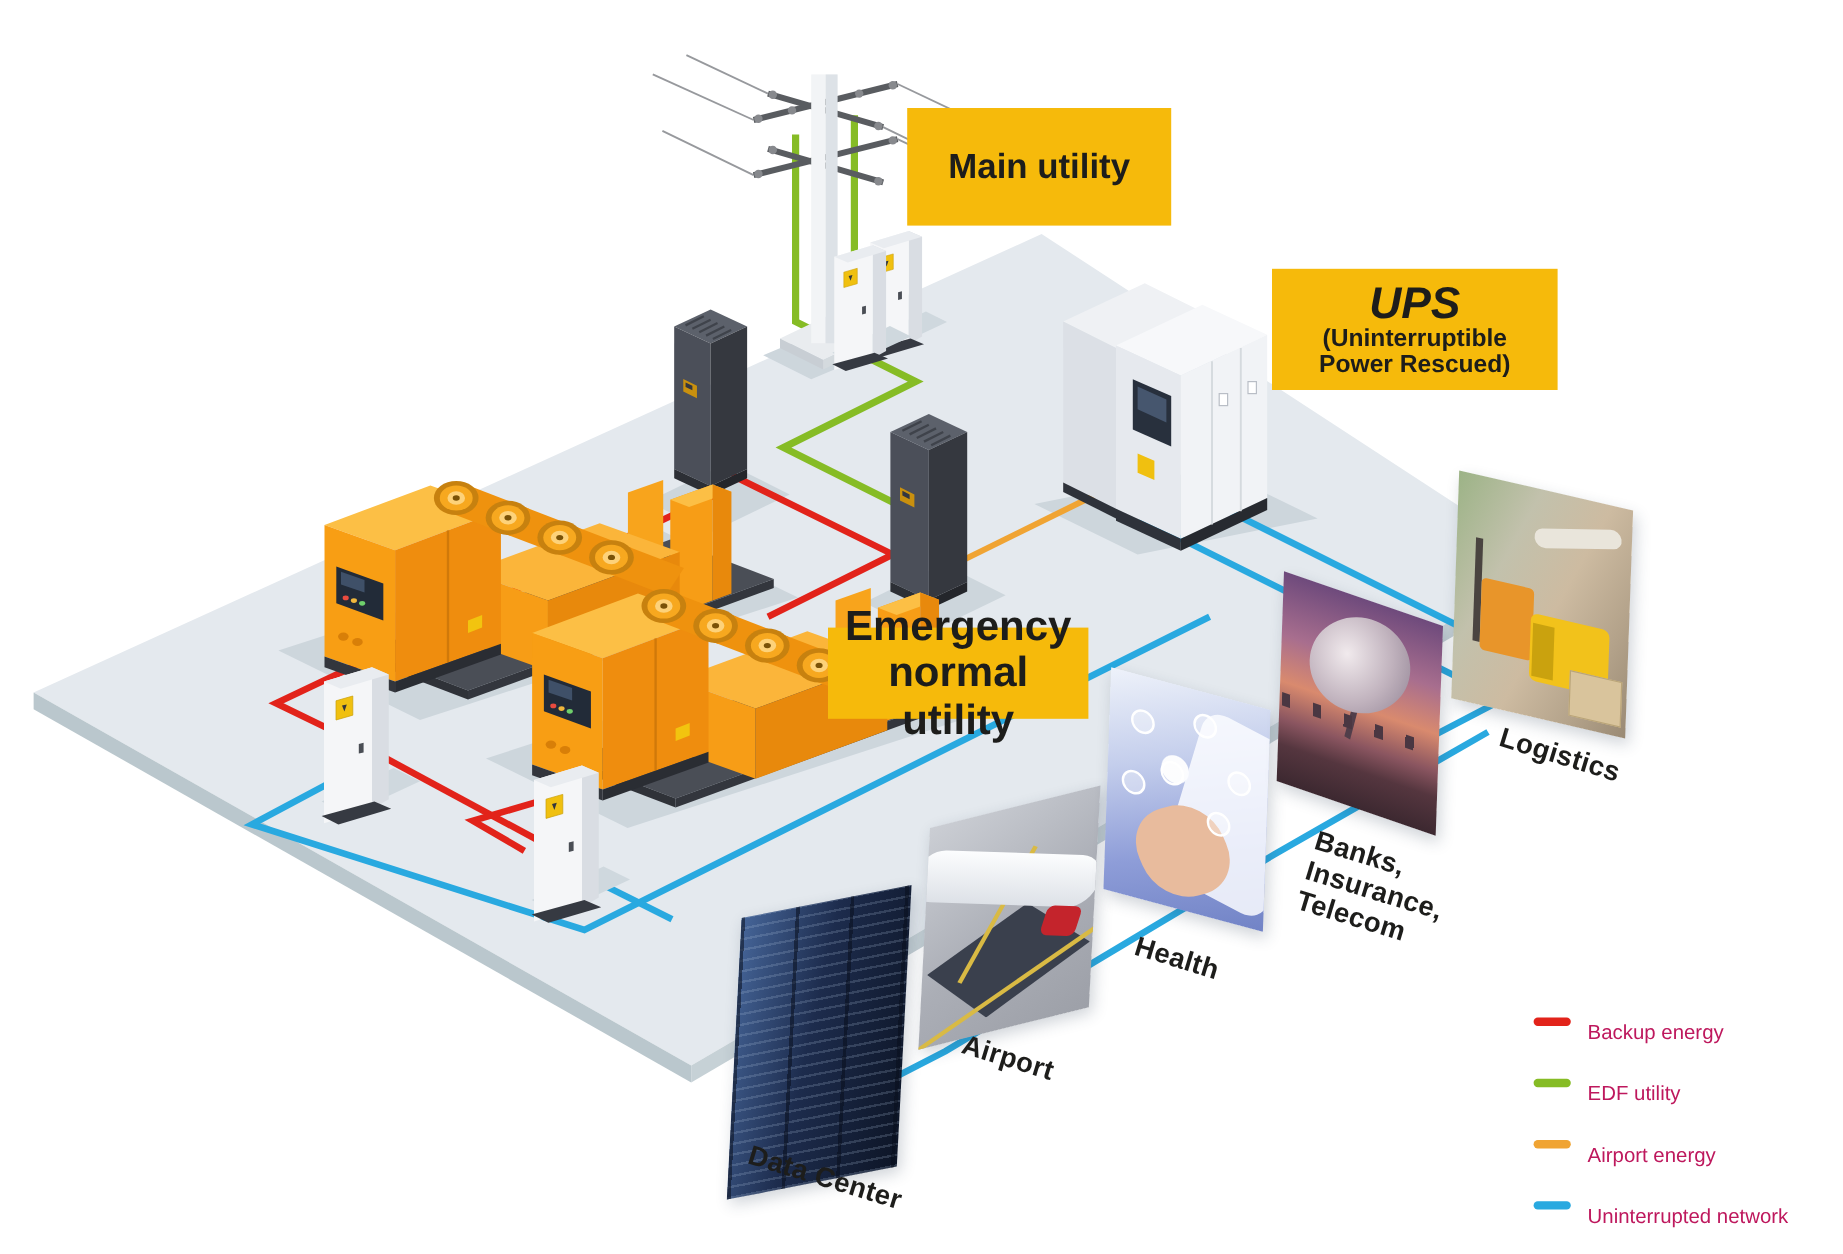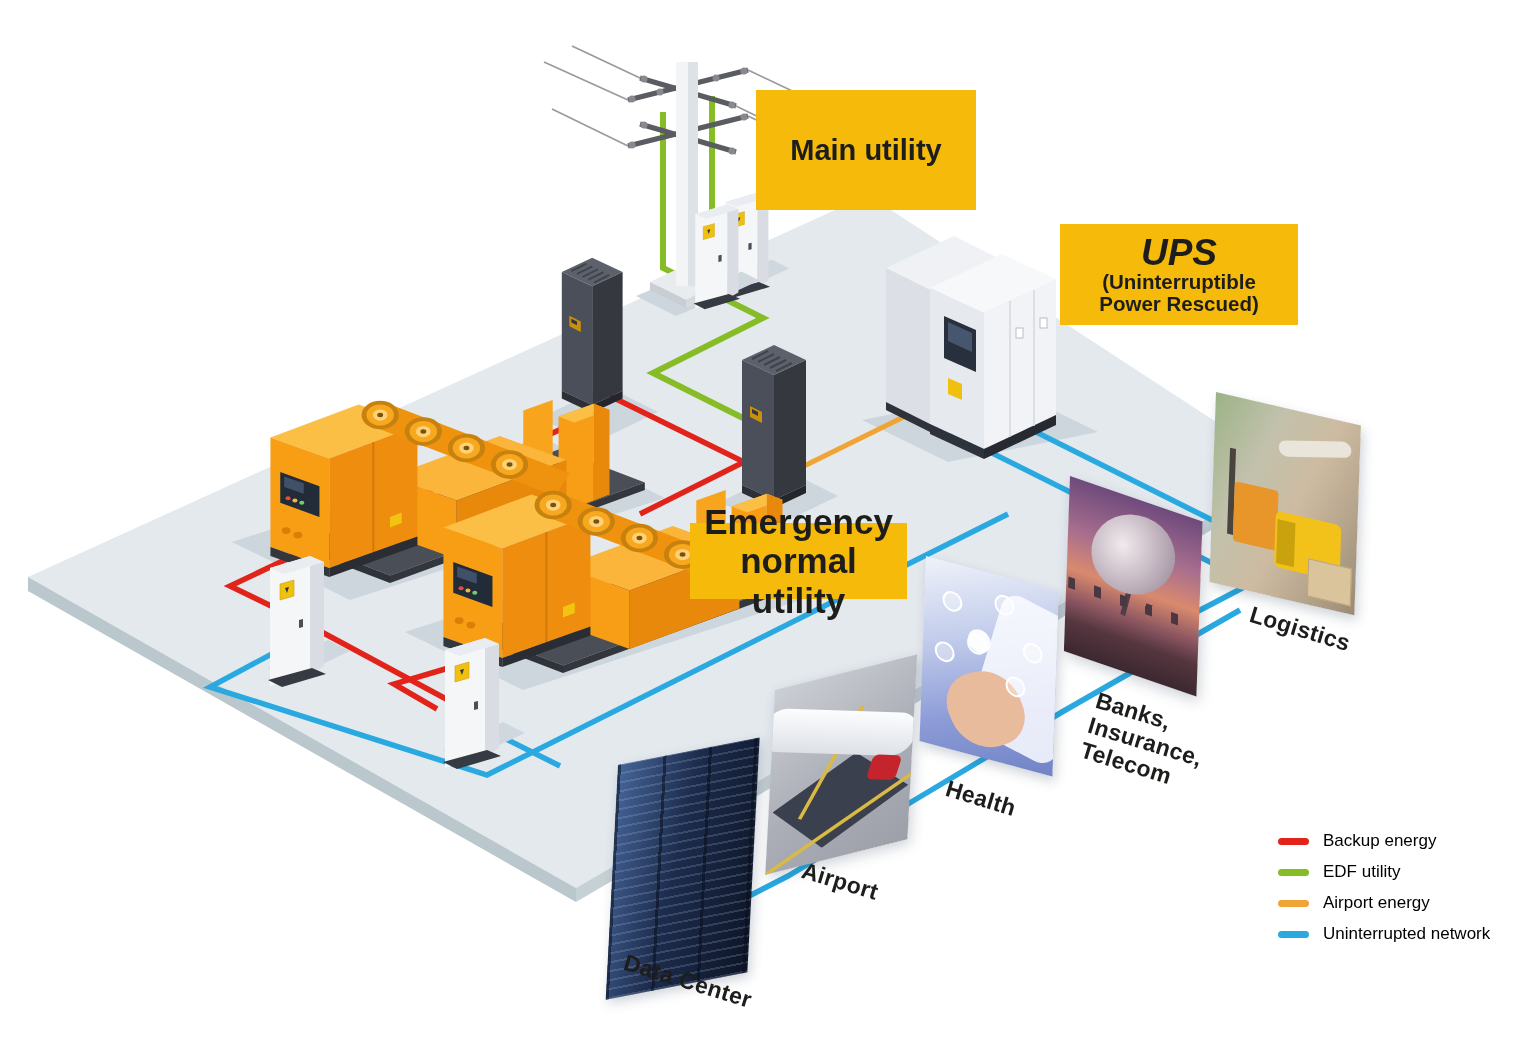--- a/index.html
+++ b/index.html
@@ -3,21 +3,21 @@
 <meta charset="utf-8">
 <style>
   html,body{margin:0;padding:0;background:#ffffff;}
   .stage{position:relative;width:1536px;height:1045px;background:#ffffff;overflow:hidden;
          font-family:"Liberation Sans",sans-serif;color:#1d1d1b;}
   .scene{position:absolute;left:0;top:0;}
 
   
   .ylabel{position:absolute;display:flex;flex-direction:column;align-items:center;justify-content:center;
           text-align:center;font-weight:bold;line-height:1.12;}
-  #lbl-main{left:756px;top:90px;width:220px;height:120px;font-size:29px;}
+  #lbl-main{left:756px;top:90px;width:220px;height:98px;font-size:29px;}
   #lbl-ups{left:1060px;top:224px;width:238px;height:101px;}
   #lbl-ups .big{font-size:37px;line-height:1.0;font-style:italic;}
   #lbl-ups .sub{font-size:20.5px;font-weight:bold;line-height:1.08;}
   #lbl-rev{left:690px;top:523px;width:217px;height:76px;font-size:35px;}
 
   
   .photo{position:absolute;overflow:hidden;transform-origin:0 0;box-shadow:3px 5px 12px rgba(40,60,80,.22);}
   .photo div{position:absolute;}
   #ph-dc{left:618px;top:765px;width:140px;height:235px;transform:rotate(3deg) skewY(-14deg);
     background:
@@ -63,21 +63,21 @@
   #lb-dc{left:628px;top:950px;}
   #lb-ap{left:806px;top:858px;}
   #lb-he{left:950px;top:776px;}
   #lb-bk{left:1100px;top:688px;}
   #lb-lg{left:1254px;top:602px;}
 
   
   .legend{position:absolute;left:1278px;top:831px;}
   .legend-row{display:flex;align-items:center;margin-bottom:11px;}
   .swatch{width:31px;height:7px;border-radius:3.5px;margin-right:14px;flex:0 0 auto;}
-  .legend-row .txt{font-size:17px;font-weight:500;color:#000000;white-space:nowrap;}
+  .legend-row .txt{font-size:17px;font-weight:500;color:#be185d;white-space:nowrap;margin-top:20px;}
 </style>
 </head>
 <body>
 
 <div class="stage">
 
 <svg class="scene" width="1536" height="1045" viewBox="0 0 1536 1045">
   <defs>
     <g id="pillar">
       <path d="M2,120 L24,131 L84,103 L62,92 Z" fill="#cfd8de"></path>

